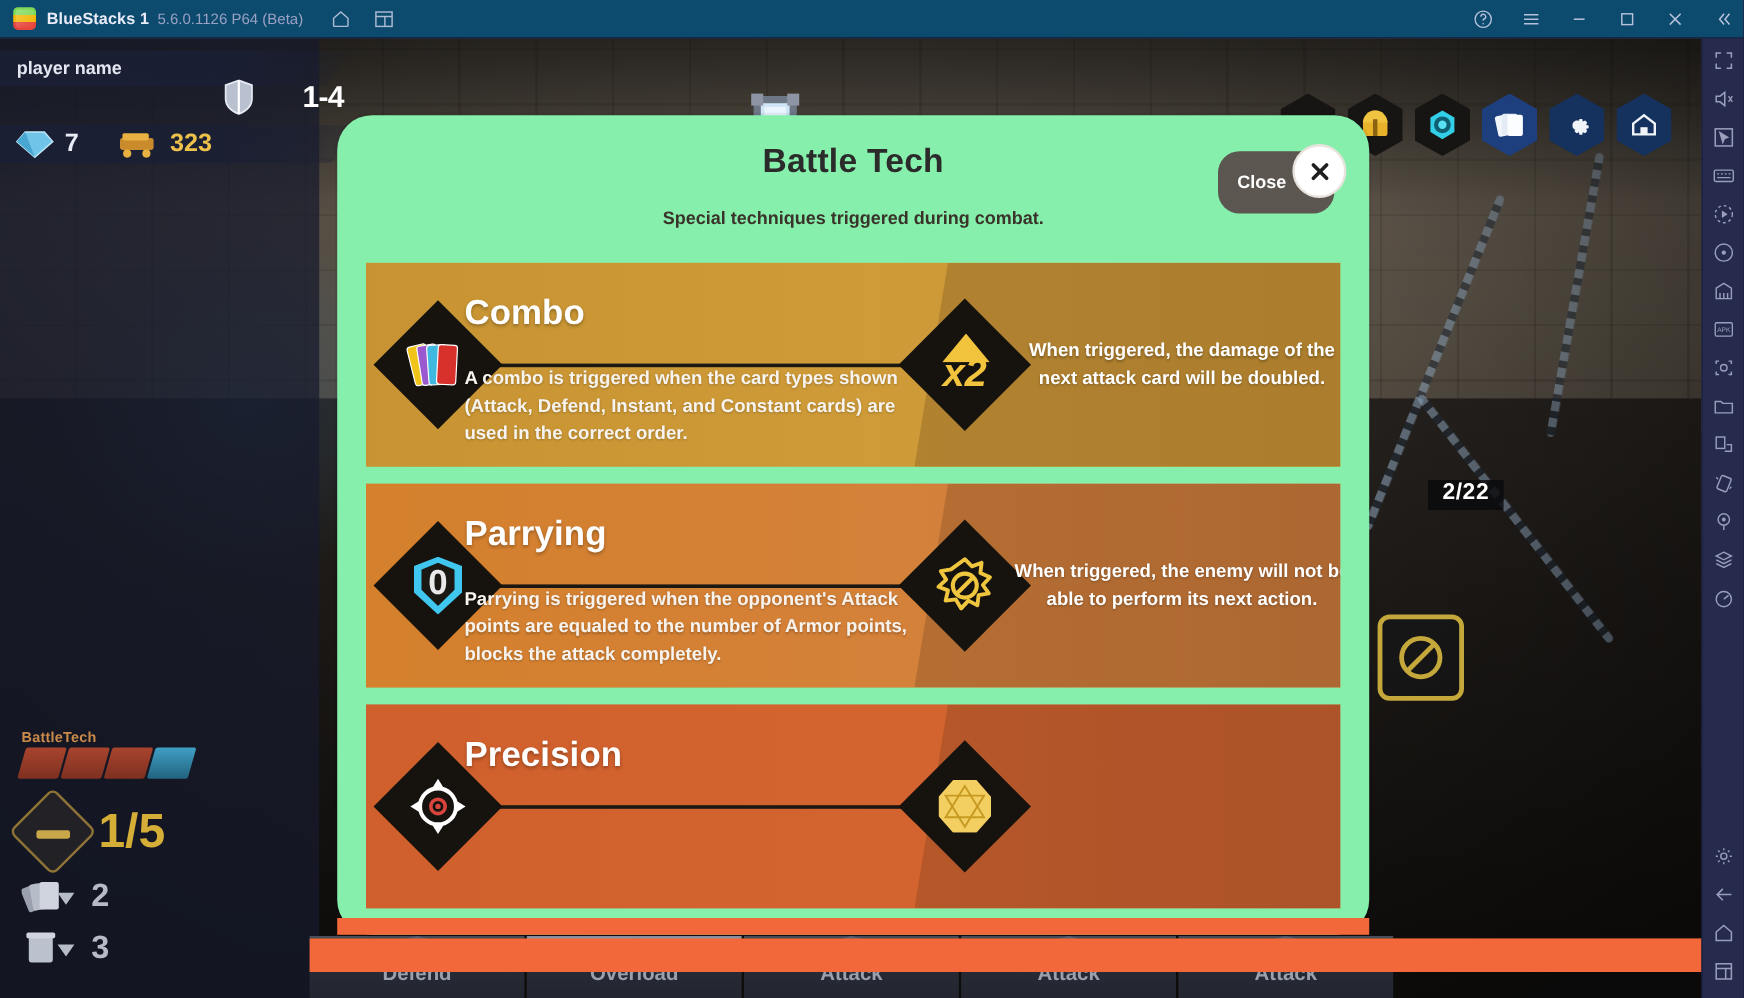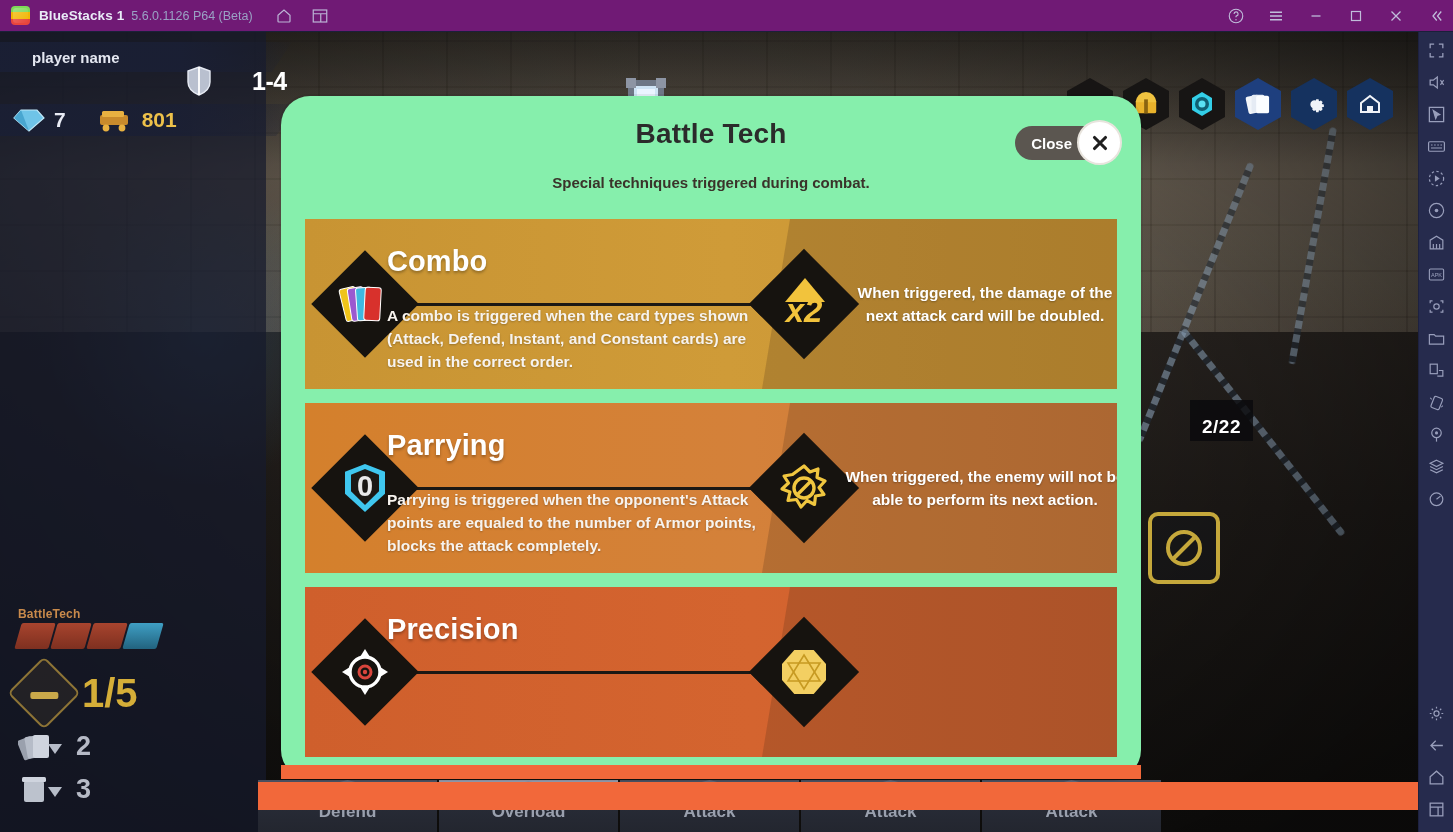--- a/index.html
+++ b/index.html
@@ -12,21 +12,21 @@
 
   
   #app {
     position: relative;
     width: 1453px; height: 832px;
   }
 
   .titlebar {
     position: absolute; top: 0; left: 0;
     width: 1453px; height: 32px;
-    background: #701a75;
+    background: #0c4a6e;
     display: flex; align-items: center;
     border-bottom: 1px solid #1b1f3a;
     z-index: 60;
   }
   .bs-logo {
     width: 19px; height: 19px; margin-left: 11px; margin-right: 9px;
     border-radius: 4px;
     background: linear-gradient(#7ed957 0 33%, #f2b705 33% 66%, #e8453c 66% 100%);
     position: relative; flex: 0 0 auto;
   }
@@ -103,21 +103,21 @@
   }
 
   
   .hud-name {
     position: absolute; left: 0; top: 10px; width: 300px; height: 30px;
     background: linear-gradient(90deg, rgba(26,31,52,.95) 0%, rgba(26,31,52,.93) 60%, rgba(26,31,52,.0) 100%);
     clip-path: polygon(0 0, 292px 0, 272px 30px, 0 30px);
     display: flex; align-items: center;
   }
   .hud-name span {
-    color: #e4e7f1; font-size: 15px; font-weight: 700; margin-left: 32px;
+    color: #e4e7f1; font-size: 15px; font-weight: 700; margin-left: 14px;
     font-family: "Liberation Sans", sans-serif;
   }
   .hud-stage {
     position: absolute; left: 186px; top: 34px;
     display: flex; align-items: center; gap: 4px;
   }
   .hud-stage .lvl { color: #fff; font-size: 25px; font-weight: 800; letter-spacing: -.5px; margin-left: 36px; }
   .hud-row2 {
     position: absolute; left: 0; top: 72px; width: 320px; height: 32px;
     background: linear-gradient(90deg, rgba(26,31,52,.9) 0%, rgba(26,31,52,.85) 55%, rgba(26,31,52,0) 100%);
@@ -163,21 +163,21 @@
     cursor: pointer;
   }
   .hex-dark { background: #171514; }
   .hex-blue { background: #1e3f7e; }
   .hex-navy { background: #15325f; }
   .book-count { color: #fff; font-size: 18px; font-weight: 700; margin-right: 2px; }
 
   .enemy-counter {
     position: absolute; left: 1190px; top: 368px;
     background: rgba(10,10,12,.82);
-    padding: 16px 12px 3px 12px;
+    padding: 0 12px 3px 12px;
     color: #fff; font-size: 19px; font-weight: 800; letter-spacing: .5px;
   }
   .floor-badge {
     position: absolute; left: 1148px; top: 480px; width: 72px; height: 72px;
     border: 4px solid #d4b53f; border-radius: 10px;
     display: flex; align-items: center; justify-content: center;
     background: rgba(20,22,26,.45);
     opacity: .92;
   }
 
@@ -213,21 +213,21 @@
     border-radius: 29px;
   }
   .modal-head { position: relative; height: 84px; }
   .modal-title {
     position: absolute; left: 0; right: 0; top: 22px;
     text-align: center; color: #2b2b2b;
     font-size: 28px; font-weight: 700; letter-spacing: .2px;
   }
   .close-pill {
     position: absolute; right: 29px; top: 30px;
-    height: 34px; padding: 0 40px 0 16px;
+    height: 52px; padding: 0 40px 0 16px;
     background: #5b5650; border-radius: 18px;
     display: flex; align-items: center;
     cursor: pointer;
   }
   .close-pill span { color: #fff; font-size: 15px; font-weight: 700; }
   .close-x {
     position: absolute; right: 19px; top: 24px;
     width: 45px; height: 45px; border-radius: 50%;
     background: #fff; border: 2px solid #e8e4dd;
     display: flex; align-items: center; justify-content: center;
@@ -410,21 +410,21 @@
         <polygon points="9,3 25,3 32,11 17,24 2,11" fill="#6fc4e8" stroke="#bfe7f7" stroke-width="1.2"></polygon>
         <polygon points="9,3 17,24 2,11" fill="#49a6d0"></polygon>
       </svg>
       <div class="hud-gem">7</div>
       <svg width="38" height="26" viewBox="0 0 38 26" style="margin-left:22px">
         <rect x="4" y="8" width="28" height="10" rx="2" fill="#c98b2c"></rect>
         <rect x="6" y="4" width="22" height="6" rx="1.5" fill="#e8b141"></rect>
         <circle cx="10" cy="21" r="3.4" fill="#e8b141"></circle>
         <circle cx="26" cy="21" r="3.4" fill="#e8b141"></circle>
       </svg>
-      <div class="hud-gold">801</div>
+      <div class="hud-gold">323</div>
     </div>
 
     <div class="top-crate">
       <svg viewBox="0 0 44 44" width="44" height="44">
         <rect x="4" y="4" width="36" height="36" rx="3" fill="#6e7786"></rect>
         <rect x="10" y="10" width="24" height="24" fill="#cfe4f5"></rect>
         <rect x="13" y="13" width="18" height="18" fill="#eaf4ff"></rect>
         <rect x="2" y="2" width="10" height="10" fill="#8d95a4"></rect>
         <rect x="32" y="2" width="10" height="10" fill="#8d95a4"></rect>
         <rect x="2" y="32" width="10" height="10" fill="#8d95a4"></rect>

